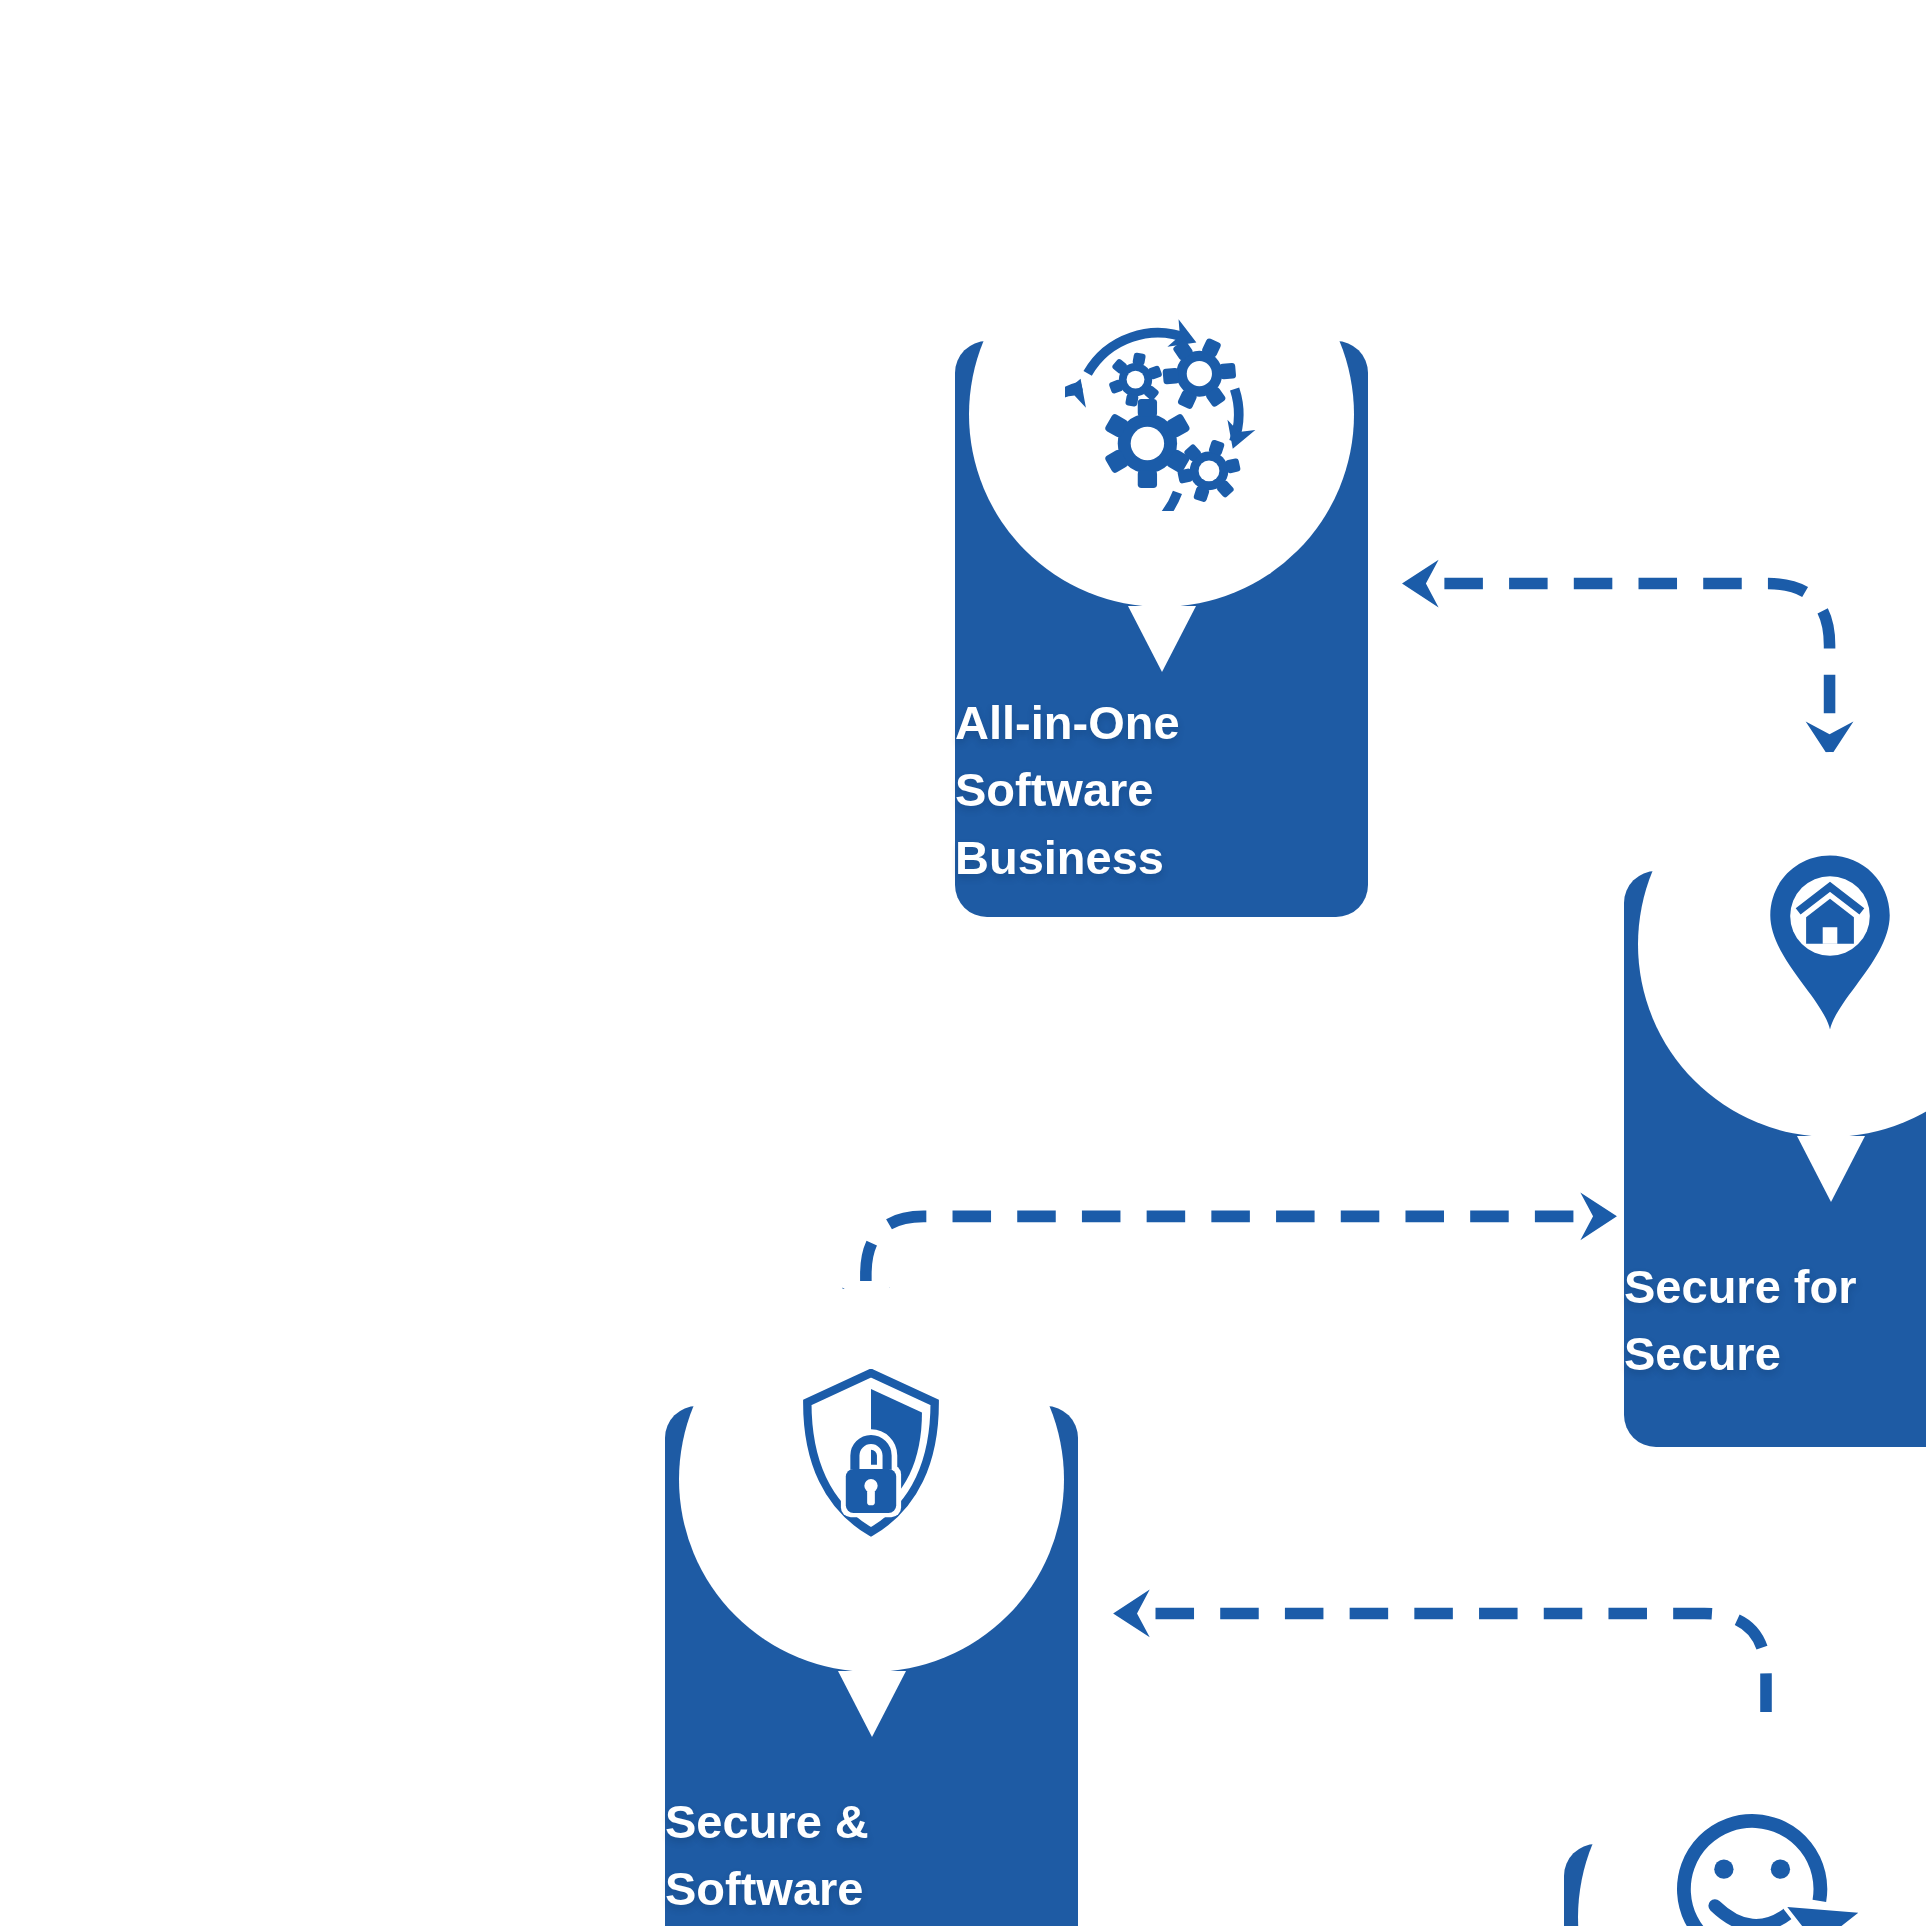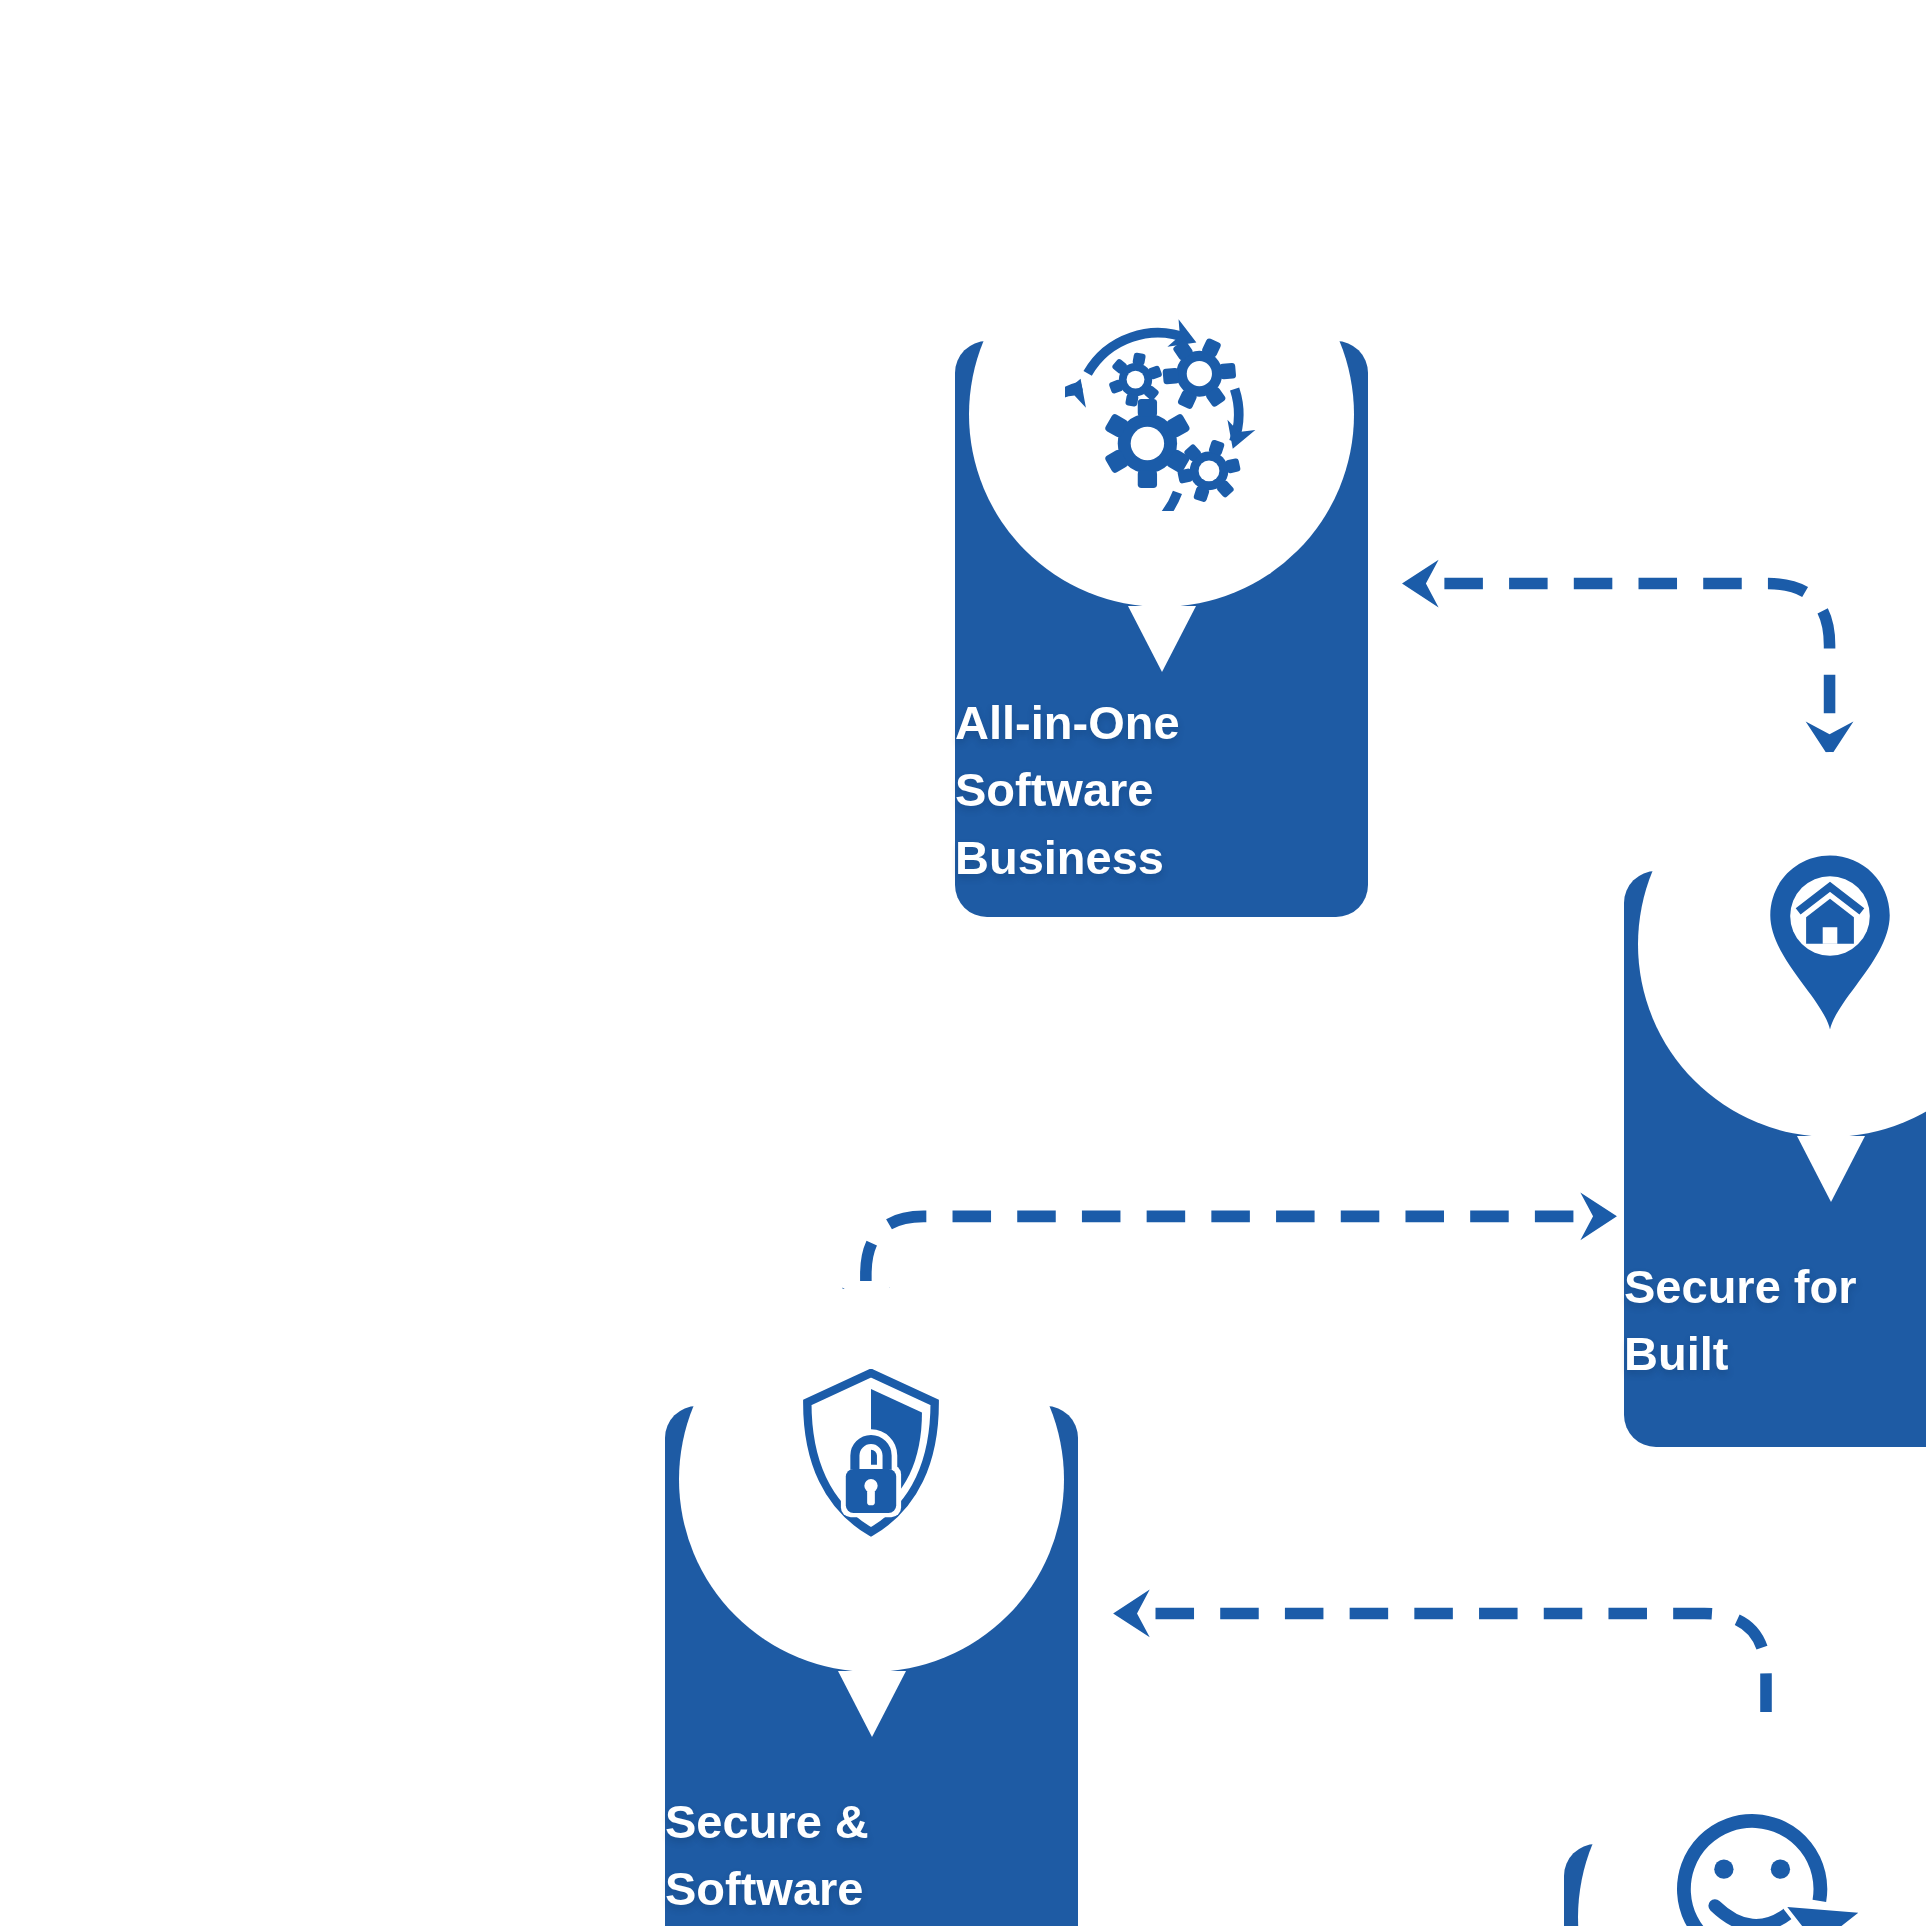--- a/index.html
+++ b/index.html
@@ -185,21 +185,21 @@
     <div class="tail"></div>
     <svg class="icon" style="left:133px; top:-23px; width:146px; height:189px;" viewBox="0 0 440 560" aria-hidden="true">
       <path class="ink" d="M220 18 C120 18 40 98 40 198 C40 270 92 344 142 410 C184 465 212 508 220 542 C228 508 256 465 298 410 C348 344 400 270 400 198 C400 98 320 18 220 18 Z"></path>
       <circle class="wink" cx="220" cy="200" r="120"></circle>
       <path class="stroke-ink" stroke-width="24" d="M 124 186 L 220 112 L 316 186"></path>
       <path class="ink" d="M 148 204 L 220 148 L 292 204 L 292 284 L 148 284 Z"></path>
       <rect class="wink" x="198" y="234" width="44" height="50"></rect>
     </svg>
     <div class="label">
       <div>Secure for</div>
-      <div>Built</div>
+      <div>Secure</div>
     </div>
   </div>
 
   <div class="card" style="left:665px; top:1406px;">
     <div class="bubble"></div>
     <div class="tail"></div>
     <svg class="icon" style="left:129px; top:-37px; width:154px; height:169px;" viewBox="0 0 440 480" aria-hidden="true">
       <defs>
         <clipPath id="shield-right-half">
             <rect x="220" y="0" width="220" height="480"></rect>

